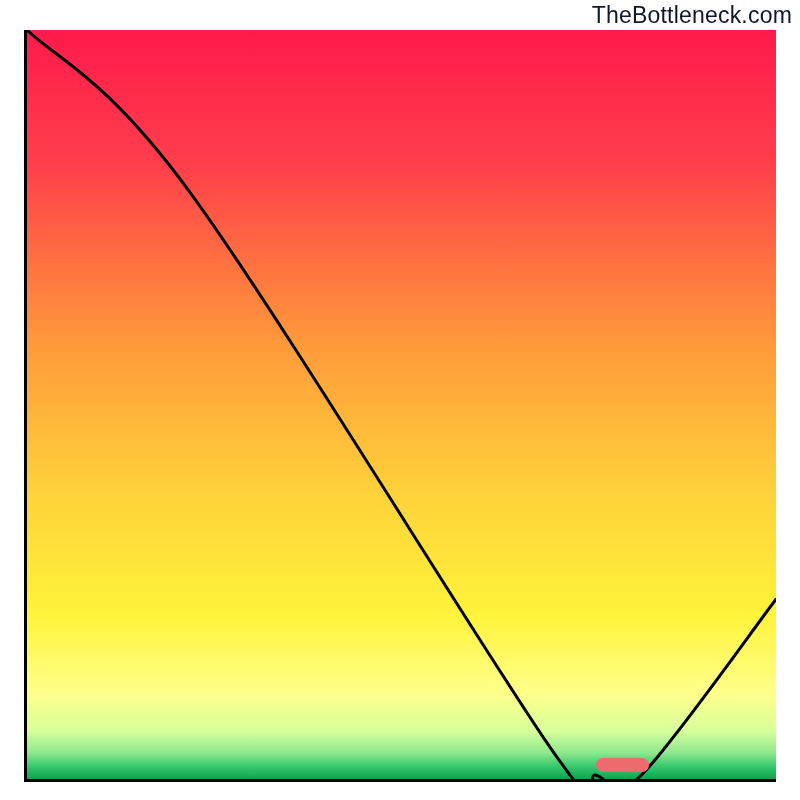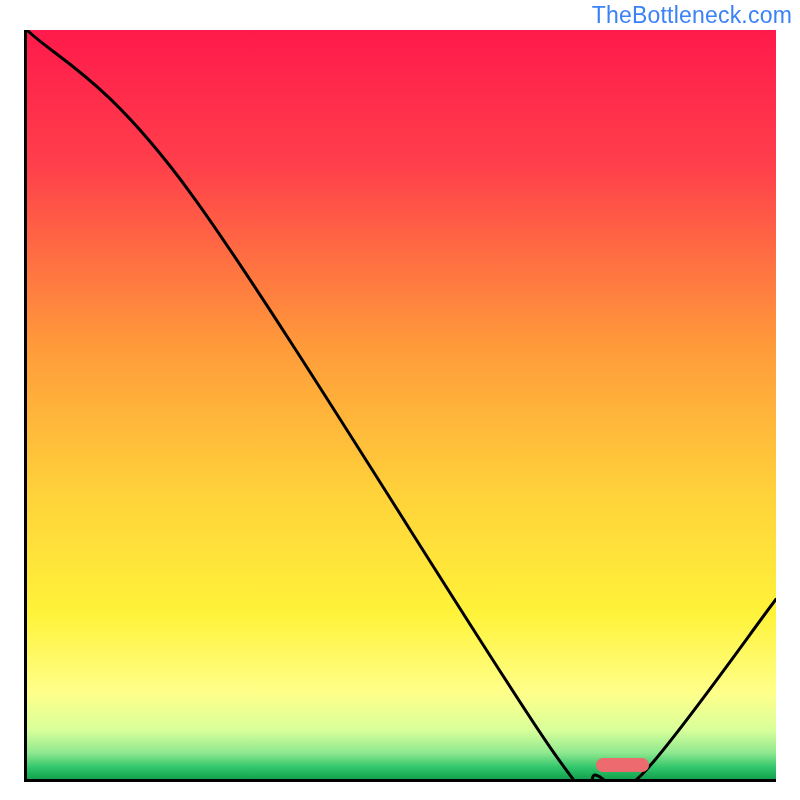--- a/index.html
+++ b/index.html
@@ -14,21 +14,21 @@
     position: relative;
     width: 800px;
     height: 800px;
   }
   .watermark {
     position: absolute;
     top: 2px;
     right: 8px;
     font-size: 23px;
     font-weight: 500;
-    color: #3b82f6;
+    color: #0f172a;
     letter-spacing: 0.2px;
   }
   .plot {
     position: absolute;
     left: 24px;
     top: 30px;
     width: 752px;
     height: 752px;
     border-left: 3px solid #000;
     border-bottom: 3px solid #000;

